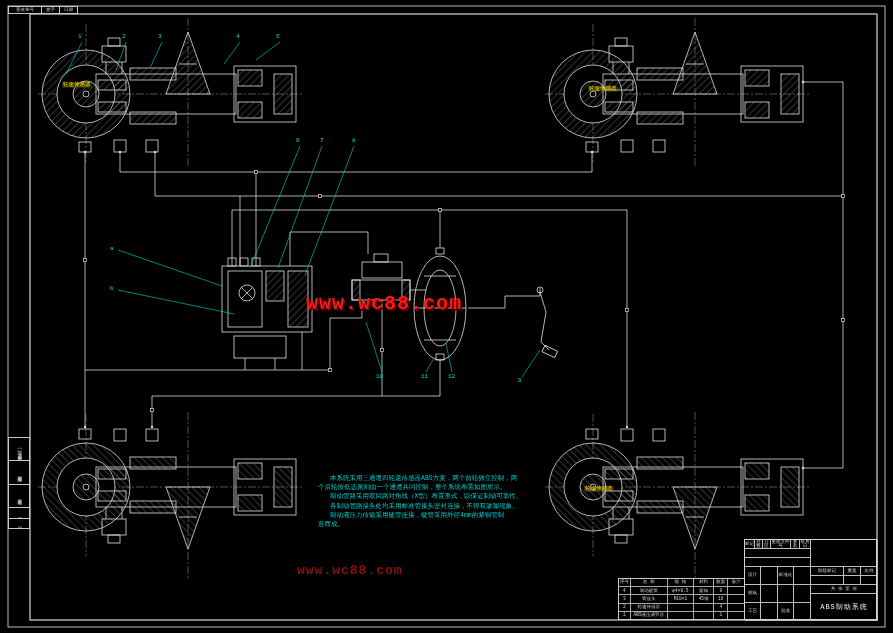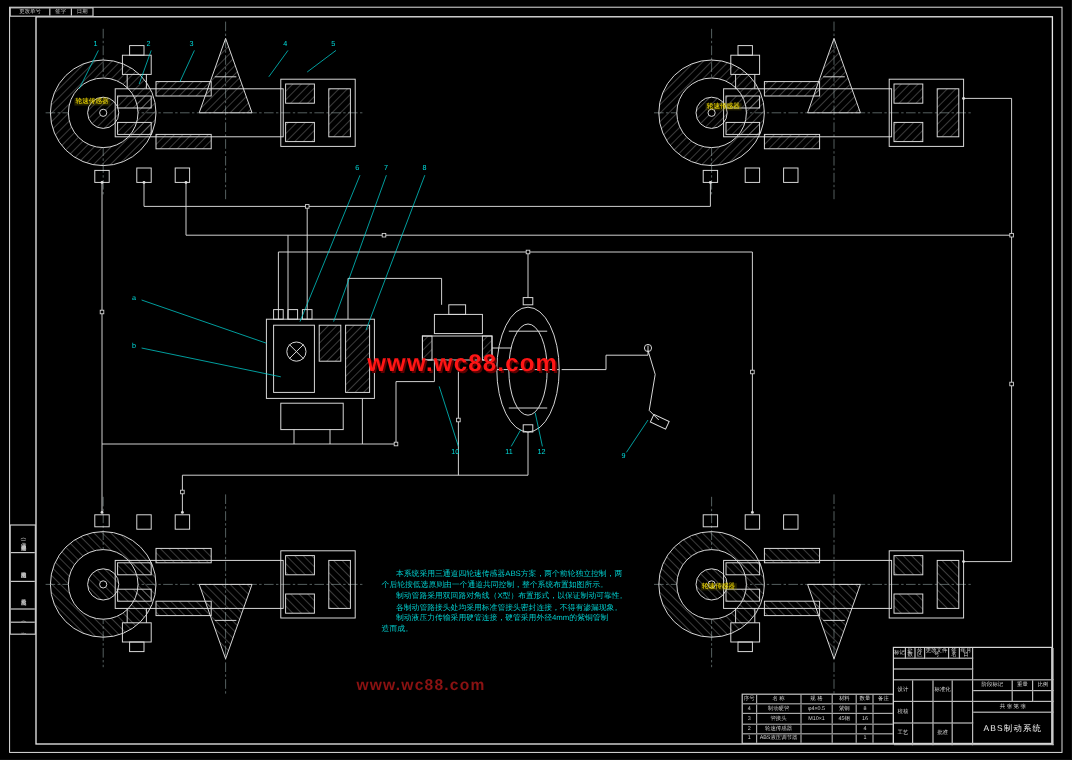--- a/index.html
+++ b/index.html
@@ -1,17 +1,17 @@
 <!DOCTYPE html>
 <html><head>
 <meta charset="utf-8">
 <style>
   html,body{margin:0;padding:0;background:#1a1a1a;}
   .page{position:relative;width:893px;height:633px;background:#000;overflow:hidden;
-        font-family:Liberation Sans, sans-serif;}
+        font-family:Liberation Mono, monospace;}
   svg{position:absolute;left:0;top:0;}
   .w{stroke:#dfdfdf;stroke-width:0.8;fill:none;}
   .wf{stroke:#dfdfdf;stroke-width:0.8;}
   .pipe{stroke:#d8d8d8;stroke-width:0.8;fill:none;}
   .cl{stroke:#8da0a0;stroke-width:0.5;stroke-dasharray:8 2 2 2;fill:none;}
   .lead{stroke:#00d9d9;stroke-width:0.6;fill:none;}
   .frame{stroke:#e8e8e8;fill:none;}
   .junc{stroke:#dfdfdf;stroke-width:0.7;fill:#000;}
   .dot{fill:#dfdfdf;}
   .callout{position:absolute;color:#00d9d9;font-size:6px;line-height:6px;}

